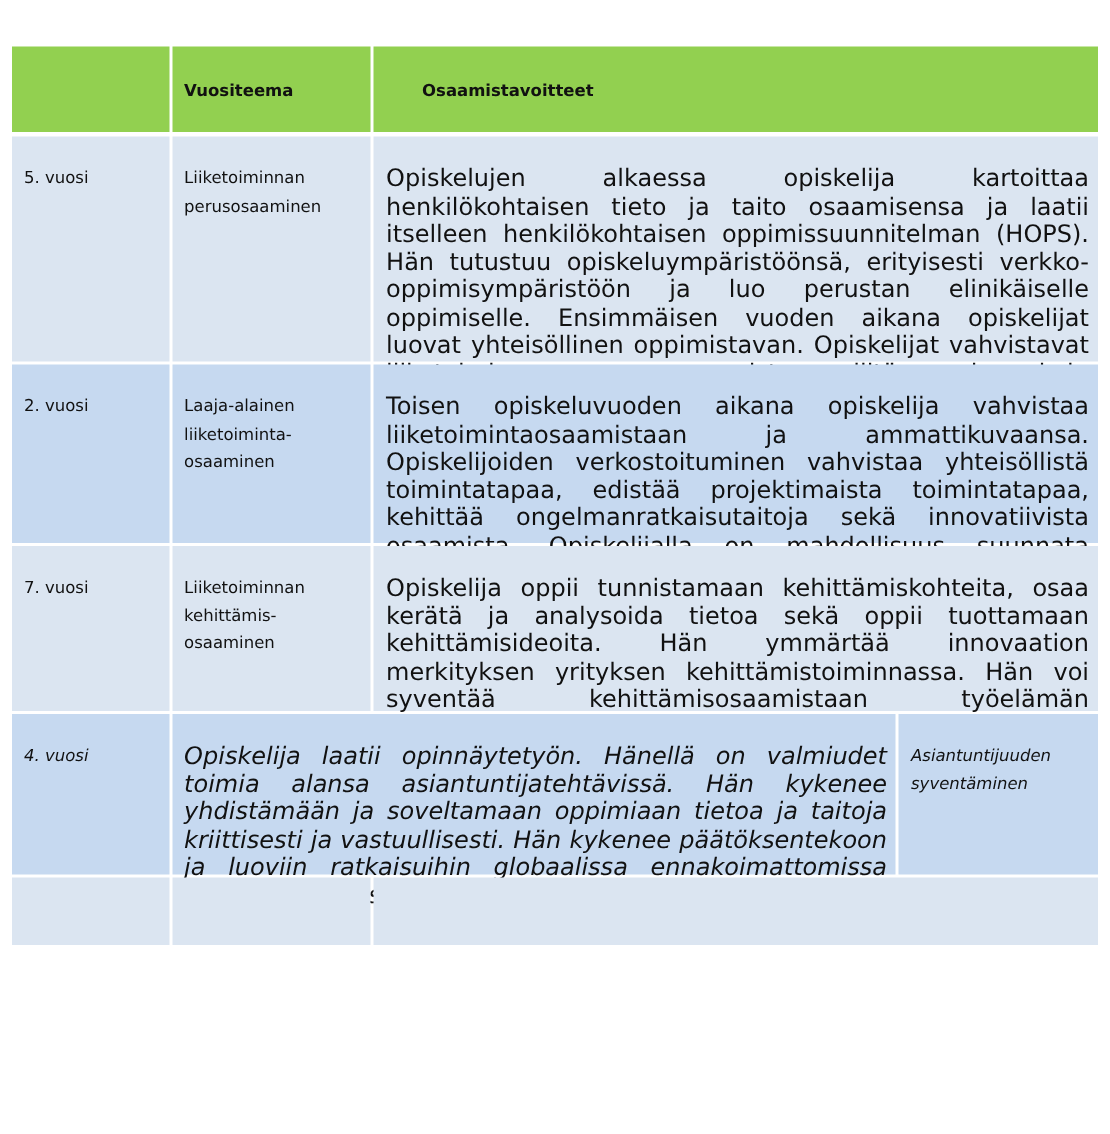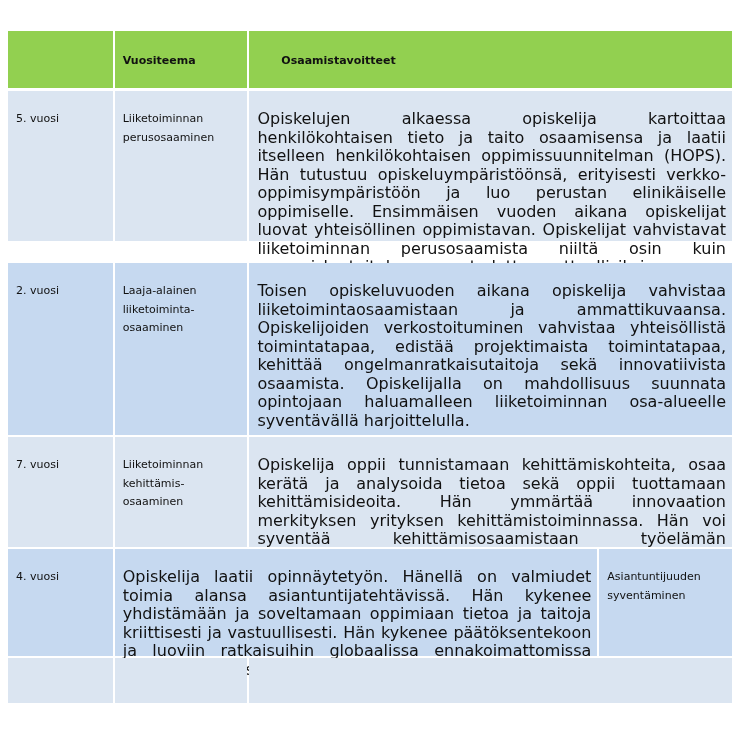--- a/index.html
+++ b/index.html
@@ -8,23 +8,23 @@
   .tbl { position: absolute; left: 8px; top: 31px; width: 724px; }
   .row { display: flex; position: relative; border-radius: 15px; }
   .cell { box-sizing: border-box; padding: 0 8px; }
   .c1 { width: 105px; }
   .c2 { width: 133px; margin-left: 2px; }
   .c3 { width: 484px; margin-left: 2px; padding-left: 32px; }
   .hdr .cell { background: #92d050; height: 57px; font-weight: bold; padding-top: 23px; font-size: 11px; }
   .odd .cell { background: #dbe5f1; }
   .even .cell { background: #c6d9f0; }
   .r1 { margin-top: 3px; } .r1 .cell { height: 150px; }
-  .r2 { margin-top: 2px; } .r2 .cell { height: 172px; margin-top: 20px; }
+  .r2 { margin-top: 2px; } .r2 .cell { height: 119px; }
   .r3 { margin-top: 2px; } .r3 .cell { height: 110px; }
-  .r4 { margin-top: 2px; } .r4 .cell { height: 107px; }
+  .r4 { margin-top: 2px; } .r4 .cell { height: 107px; font-style: italic; }
   .r5 { margin-top: 2px; } .r5 .cell { height: 45px; }
   .body-row .cell { padding-top: 19px; line-height: 18.5px; }
   .c3 p { margin: 0; }
   .body-row .c3 { padding-left: 8px; padding-right: 6px; text-align: justify; font-size: 16px; }
 </style>
 </head>
 <body>
 
 <div class="tbl">
   <div class="row hdr">

